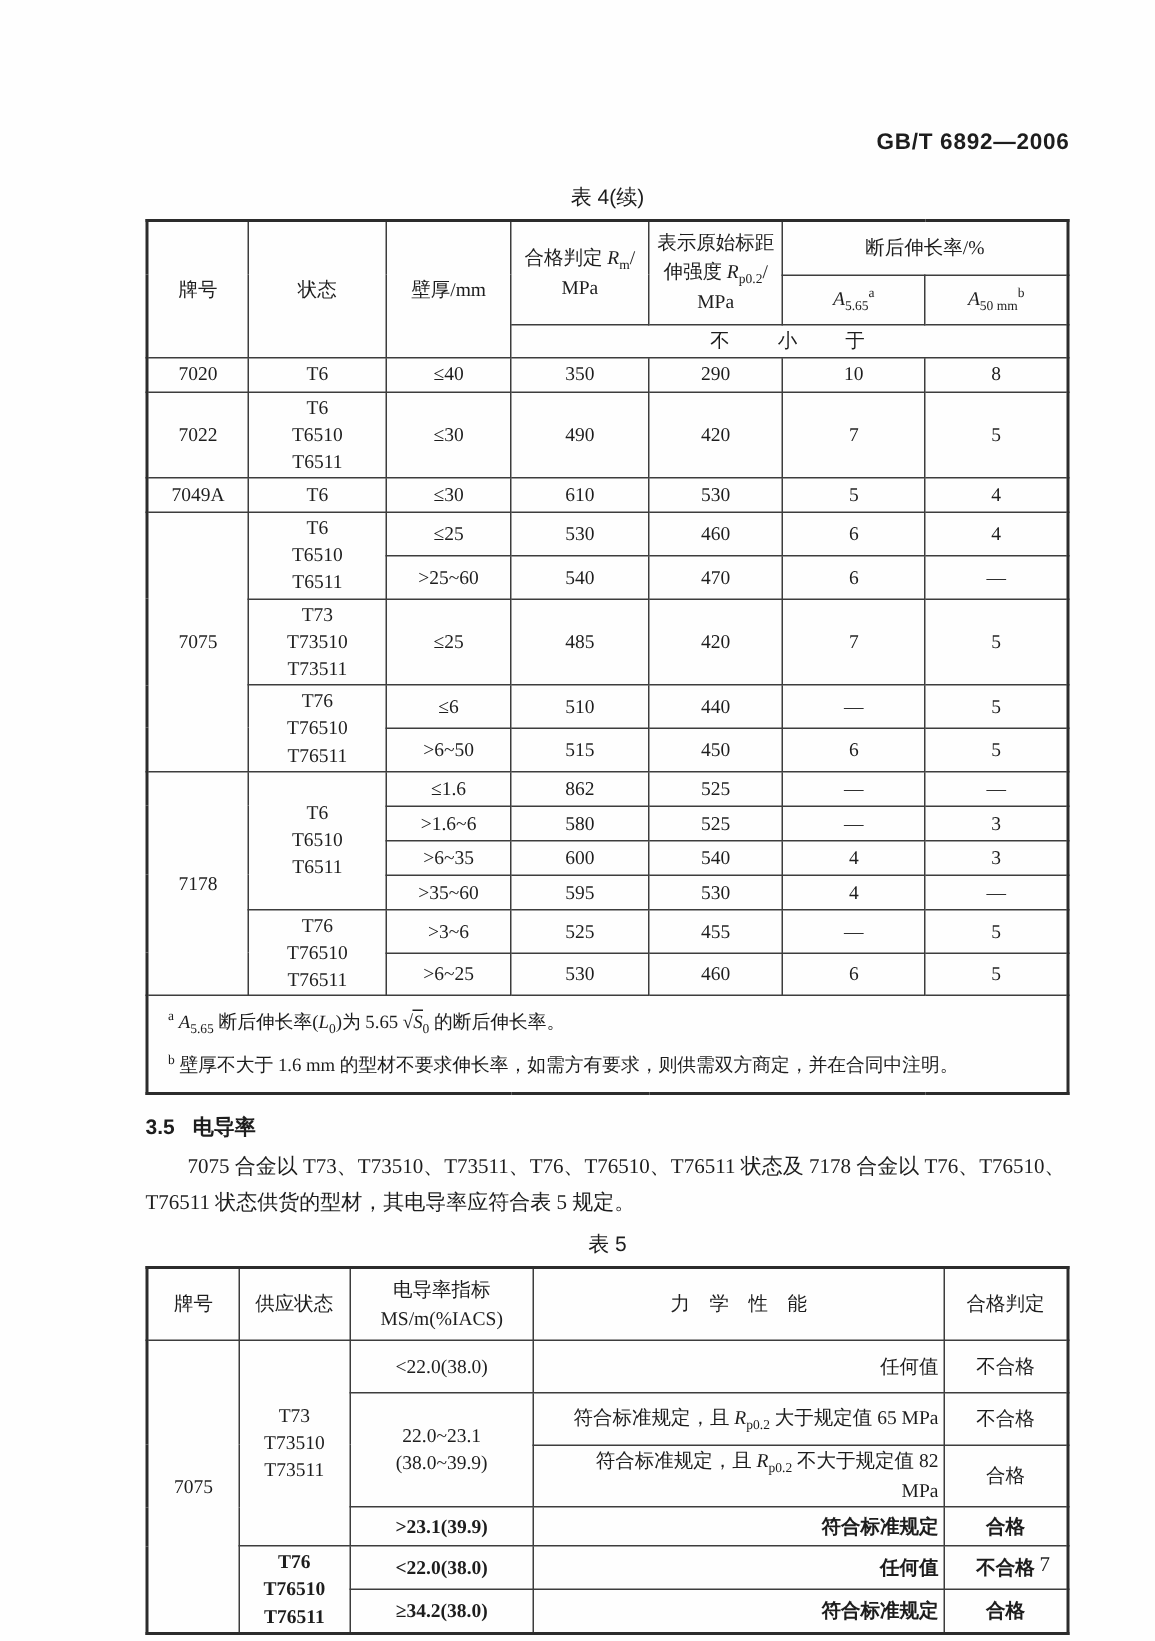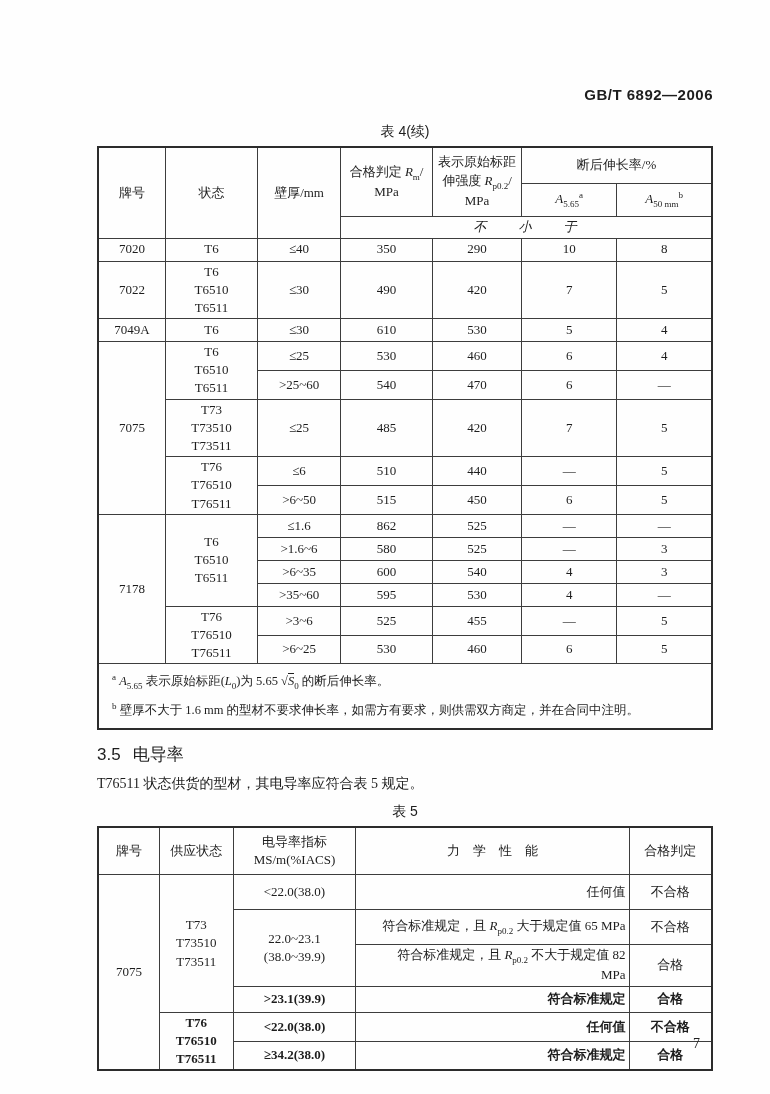--- a/index.html
+++ b/index.html
@@ -41,34 +41,34 @@
     line-height: 1.4;
   }
   .t4 thead .hr1 td { height: 36px; }
   .t4 thead .hr2 td { height: 33px; }
   .t4 thead .hr3 td { height: 22px; }
   .t4 tbody td { height: 23px; }
   .pre { white-space: pre-line; }
   .sym { font-style: italic; font-family: "Liberation Serif", serif; }
   sub { font-size: 9px; }
   sup { font-size: 9px; }
-  .minrow { letter-spacing: 2px; font-style: italic; }
+  .minrow { letter-spacing: 2px; }
   .fn-cell {
     text-align: left;
     padding: 7px 10px 9px 13px;
     font-size: 12.5px;
     height: auto;
   }
   .fn-line { margin-bottom: 7px; }
   .fn-line:last-child { margin-bottom: 0; }
   .ovl { font-style: italic; border-top: 1px solid #1d1d1d; }
   .sec-head {
     margin-top: 13px;
     font-family: "Liberation Sans", "DejaVu Sans", sans-serif;
-    font-weight: normal; font-size: 17px;
+    font-weight: bold; font-size: 14px;
   }
   .sec-head .sec-title { margin-left: 12px; }
   .para {
     margin-top: 6px;
     font-size: 14px; line-height: 1.68;
     width: 620px;
   }
   .para .ln1 { text-indent: 28px; }
   .t5-title { margin-top: 7px; margin-bottom: 5px; }
   .t5 thead td { height: 48px; }
@@ -243,32 +243,33 @@
       </tr>
       <tr>
         <td>&gt;6~25</td>
         <td>530</td>
         <td>460</td>
         <td>6</td>
         <td>5</td>
       </tr>
       <tr>
         <td colspan="7" class="fn-cell">
-          <div class="fn-line"><sup>a</sup> <span class="sym">A</span><sub>5.65</sub><span> 表示原始标距(</span><span class="sym">L</span><sub>0</sub><span>)为 5.65 </span><span>√</span><span class="ovl">S</span><sub>0</sub><span> 的断后伸长率。</span></div>
+          <div class="fn-line"><sup>a</sup> <span class="sym">A</span><sub>5.65</sub><span> 断后伸长率(</span><span class="sym">L</span><sub>0</sub><span>)为 5.65 </span><span>√</span><span class="ovl">S</span><sub>0</sub><span> 的断后伸长率。</span></div>
           <div class="fn-line"><sup>b</sup><span> 壁厚不大于 1.6 mm 的型材不要求伸长率，如需方有要求，则供需双方商定，并在合同中注明。</span></div>
         </td>
       </tr>
     </tbody>
   </table>
 
   <div class="sec-head">
     <span>3.5</span><span class="sec-title">电导率</span>
   </div>
 
   <div class="para">
+    <div class="ln1">7075 合金以 T73、T73510、T73511、T76、T76510、T76511 状态及 7178 合金以 T76、T76510、</div>
     <div>T76511 状态供货的型材，其电导率应符合表 5 规定。</div>
   </div>
 
   <div class="t-title t5-title">表 5</div>
 
   <table class="t5">
     <colgroup>
       <col style="width:10%">
         <col style="width:12%">
         <col style="width:20%">

